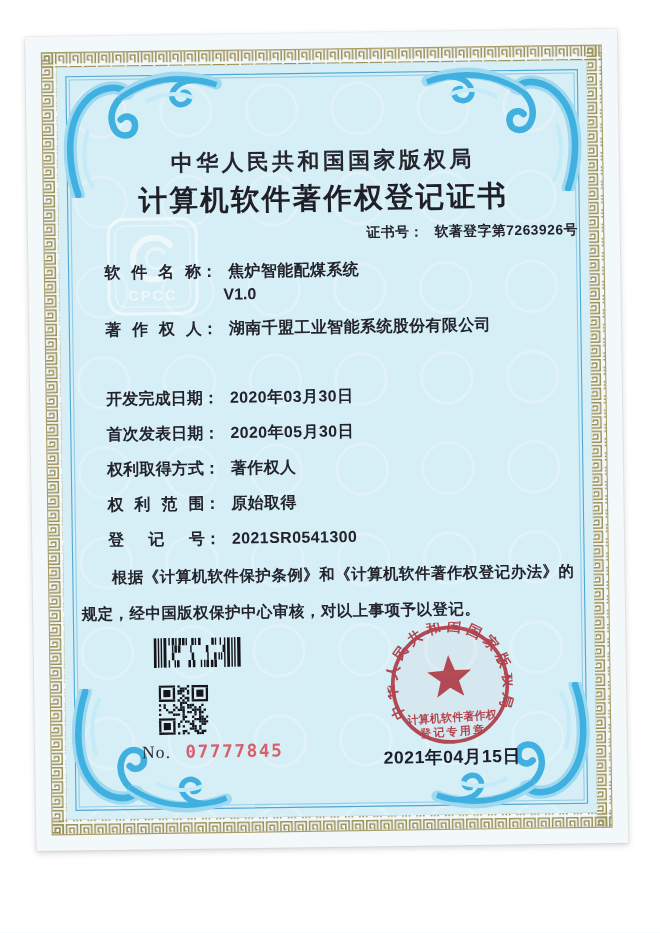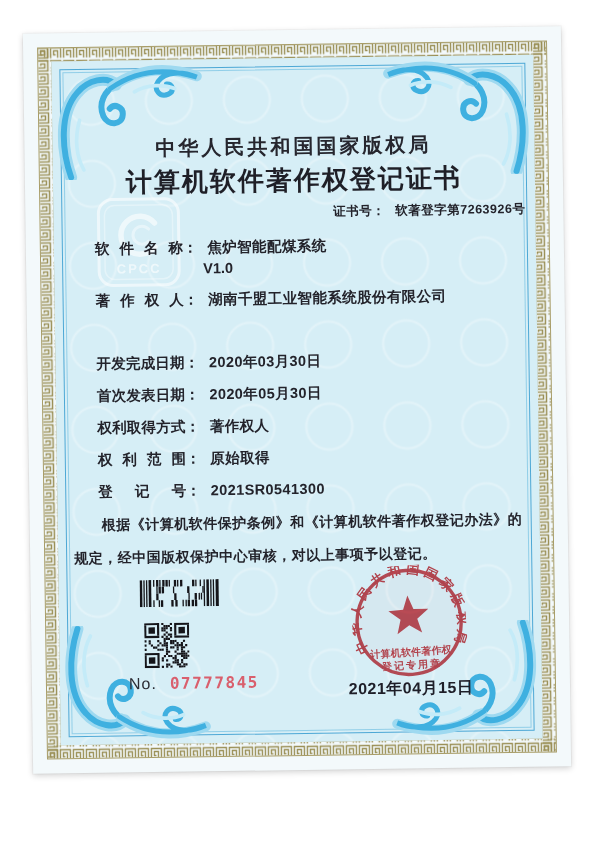--- a/index.html
+++ b/index.html
@@ -56,21 +56,21 @@
   .m-r3{margin-top:45px;}
   .m-r4,.m-r5,.m-r6,.m-r7{margin-top:14px;}
   .statement{
     position:absolute;left:16px;top:448px;right:0;
     font-size:14px;font-weight:700;line-height:33px;letter-spacing:0.5px;white-space:nowrap;
   }
   .statement .l1{text-indent:28px;}
   .barcode{position:absolute;left:81px;top:520px;}
   .qrcode{position:absolute;left:85px;top:563px;}
   .serial{position:absolute;left:69px;top:614px;font-size:16px;white-space:nowrap;}
-  .serial .no{font-family:Liberation Sans, sans-serif;color:#2b2b33;letter-spacing:1px;}
+  .serial .no{font-family:Liberation Serif, serif;color:#2b2b33;letter-spacing:1px;}
   .serial .num{font-family:"DejaVu Sans Mono", monospace;color:#d95f6d;margin-left:13px;letter-spacing:1.5px;font-weight:700;}
   .seal{position:absolute;left:293px;top:509px;width:114px;height:114px;transform:rotate(-3deg);opacity:0.93;mix-blend-mode:multiply;}
   .seal text{font-family:"Liberation Serif", serif;font-weight:700;fill:#cf3a42;}
   .issue-date{
     position:absolute;left:271px;top:622px;width:160px;text-align:center;
     font-size:16px;font-weight:700;letter-spacing:0.5px;color:#1e1e28;
   }
   .defs-hidden{position:absolute;width:0;height:0;overflow:hidden;}
 </style>
 </head>

